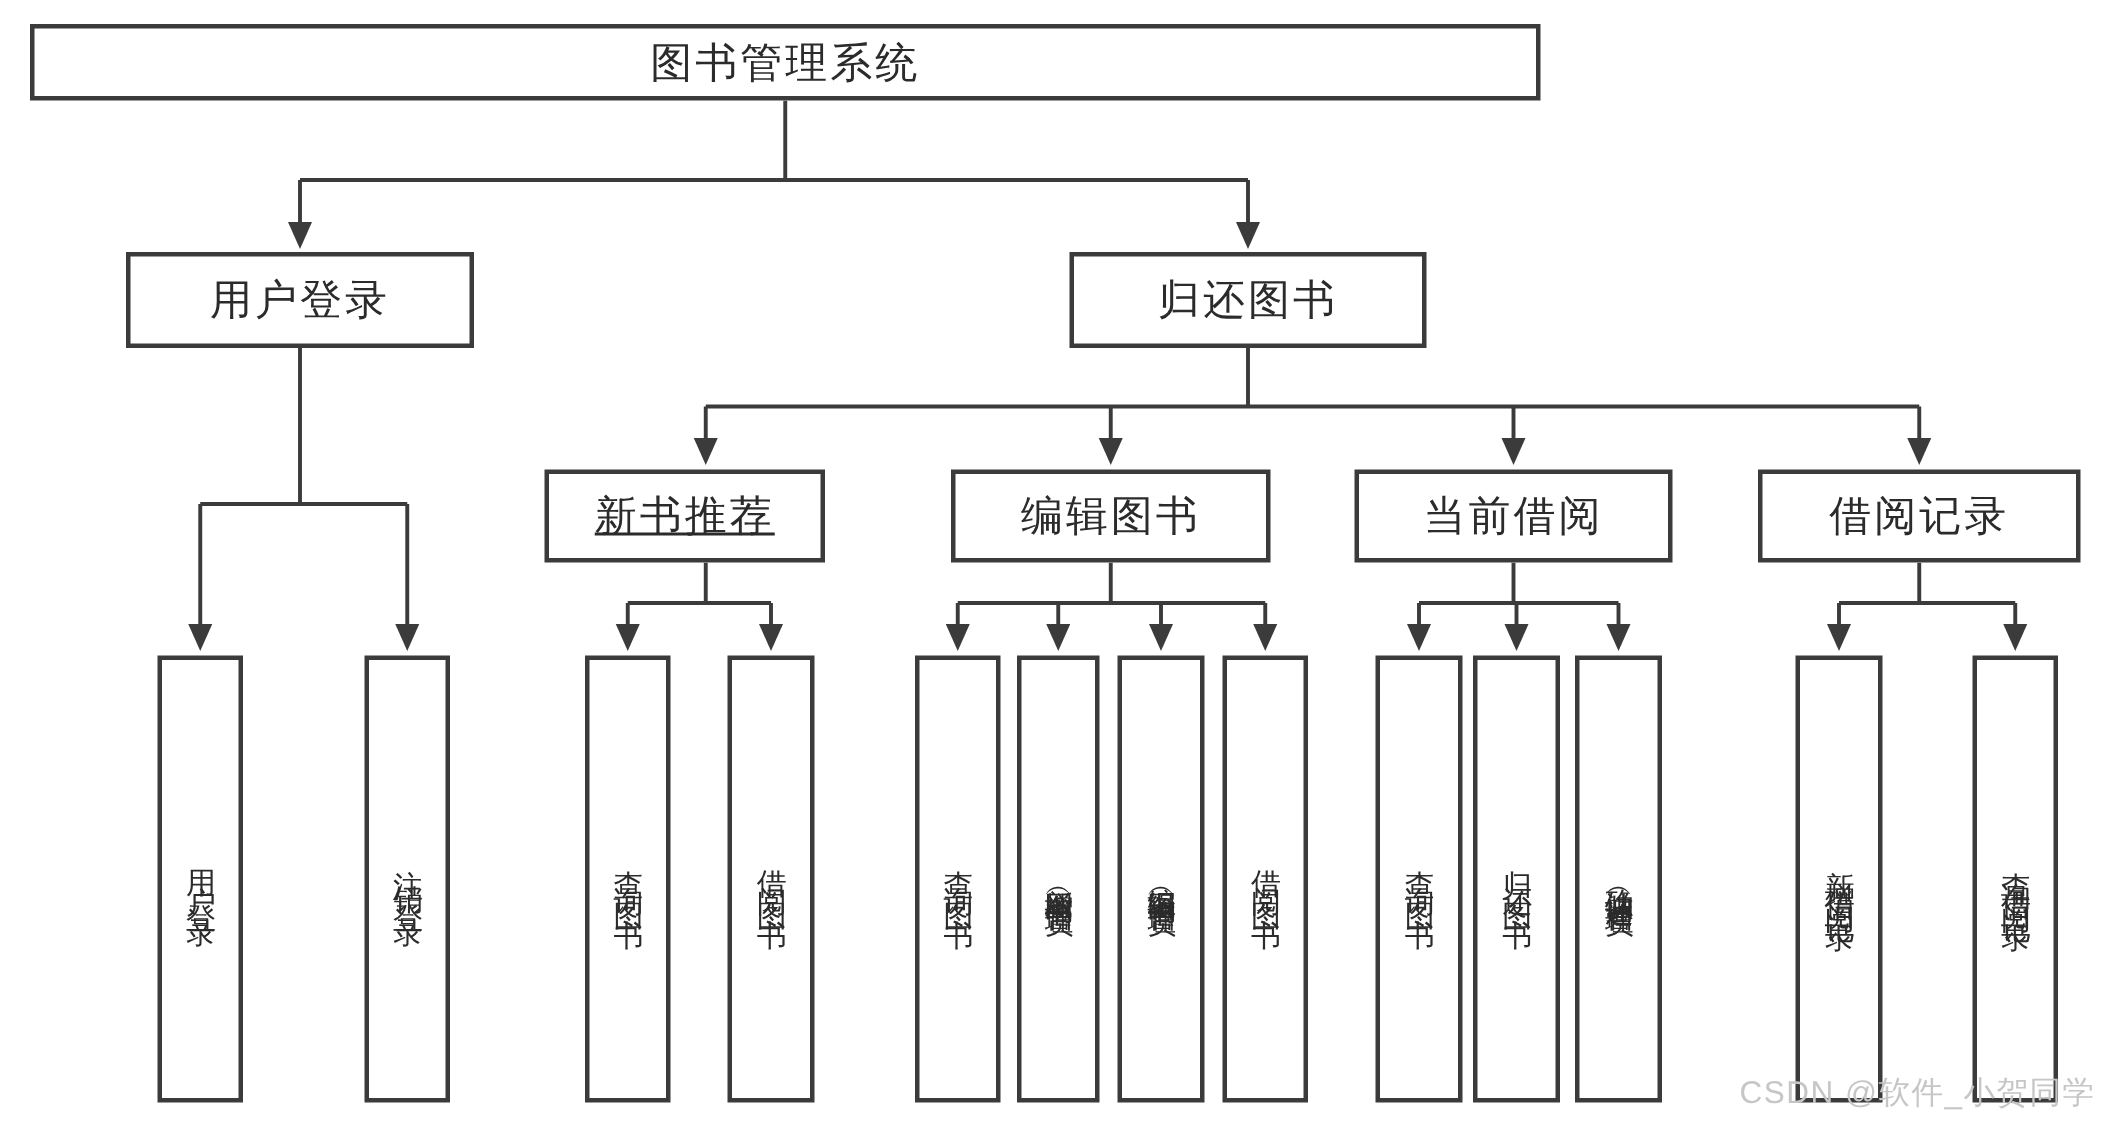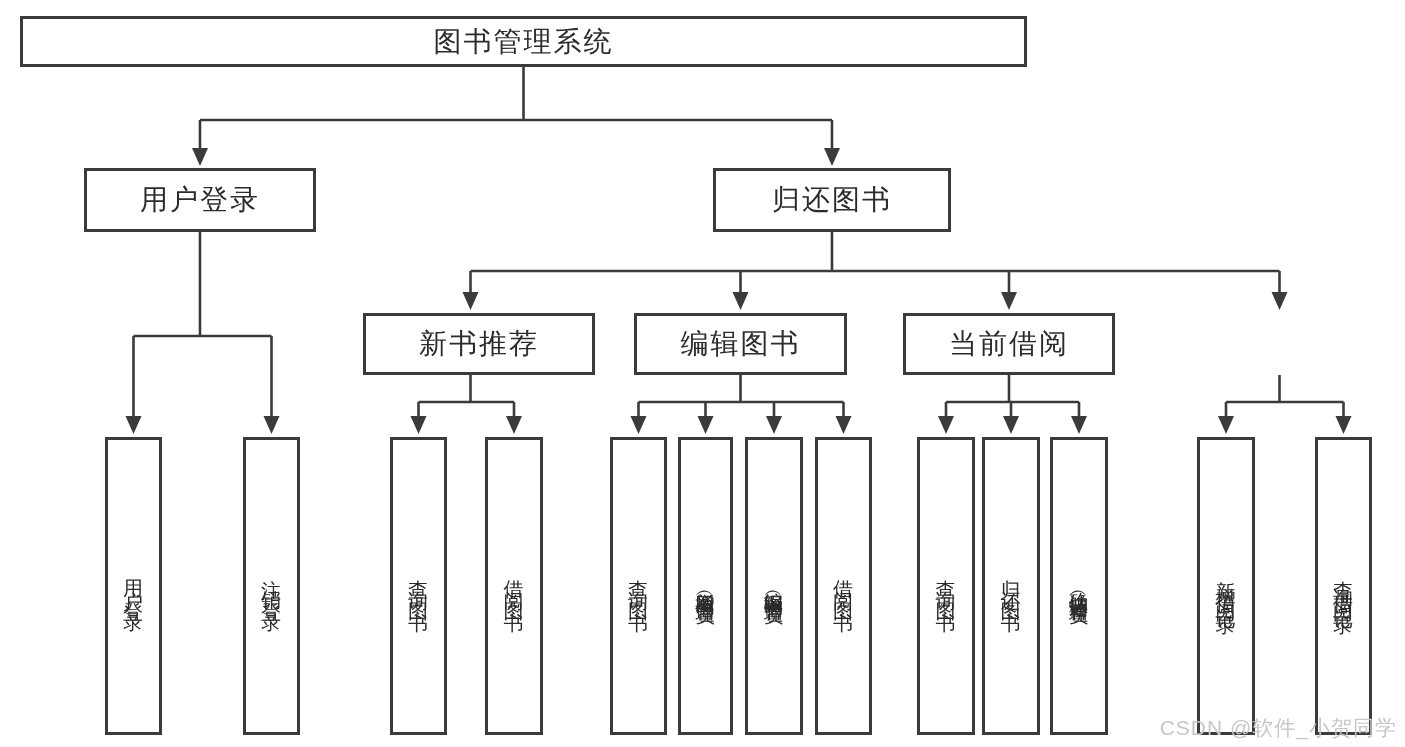--- a/index.html
+++ b/index.html
@@ -96,23 +96,24 @@
     <polygon points="1071,416 1087,416 1079,434"></polygon>
     <polygon points="1218,416 1234,416 1226,434"></polygon>
     <polygon points="1335.5,416 1351.5,416 1343.5,434"></polygon>
   </svg>
 
   <div class="node" style="left:20px;top:16px;width:1007px;height:51px;">图书管理系统</div>
 
   <div class="node" style="left:84px;top:168px;width:232px;height:64px;">用户登录</div>
   <div class="node" style="left:713px;top:168px;width:238px;height:64px;">归还图书</div>
 
-  <div class="node" style="left:363px;top:313px;width:232px;height:62px;">新书推荐</div>
+  <div class="node" style="left:363px;top:313px;width:187px;height:62px;text-decoration:underline;">新书推荐</div>
   <div class="node" style="left:634px;top:313px;width:213px;height:62px;">编辑图书</div>
   <div class="node" style="left:903px;top:313px;width:212px;height:62px;">当前借阅</div>
+  <div class="node" style="left:1172px;top:313px;width:215px;height:62px;">借阅记录</div>
 
   <div class="leaf" style="left:105px;top:437px;width:57px;height:298px;">用户登录</div>
   <div class="leaf" style="left:243px;top:437px;width:57px;height:298px;">注销登录</div>
   <div class="leaf" style="left:390px;top:437px;width:57px;height:298px;">查询图书</div>
   <div class="leaf" style="left:485px;top:437px;width:58px;height:298px;">借阅图书</div>
   <div class="leaf" style="left:610px;top:437px;width:57px;height:298px;">查询图书</div>
   <div class="leaf long" style="left:678px;top:437px;width:55px;height:298px;">新增图书（管理员）</div>
   <div class="leaf long" style="left:745px;top:437px;width:58px;height:298px;">编辑图书（管理员）</div>
   <div class="leaf" style="left:815px;top:437px;width:57px;height:298px;">借阅图书</div>
   <div class="leaf" style="left:917px;top:437px;width:58px;height:298px;">查询图书</div>

